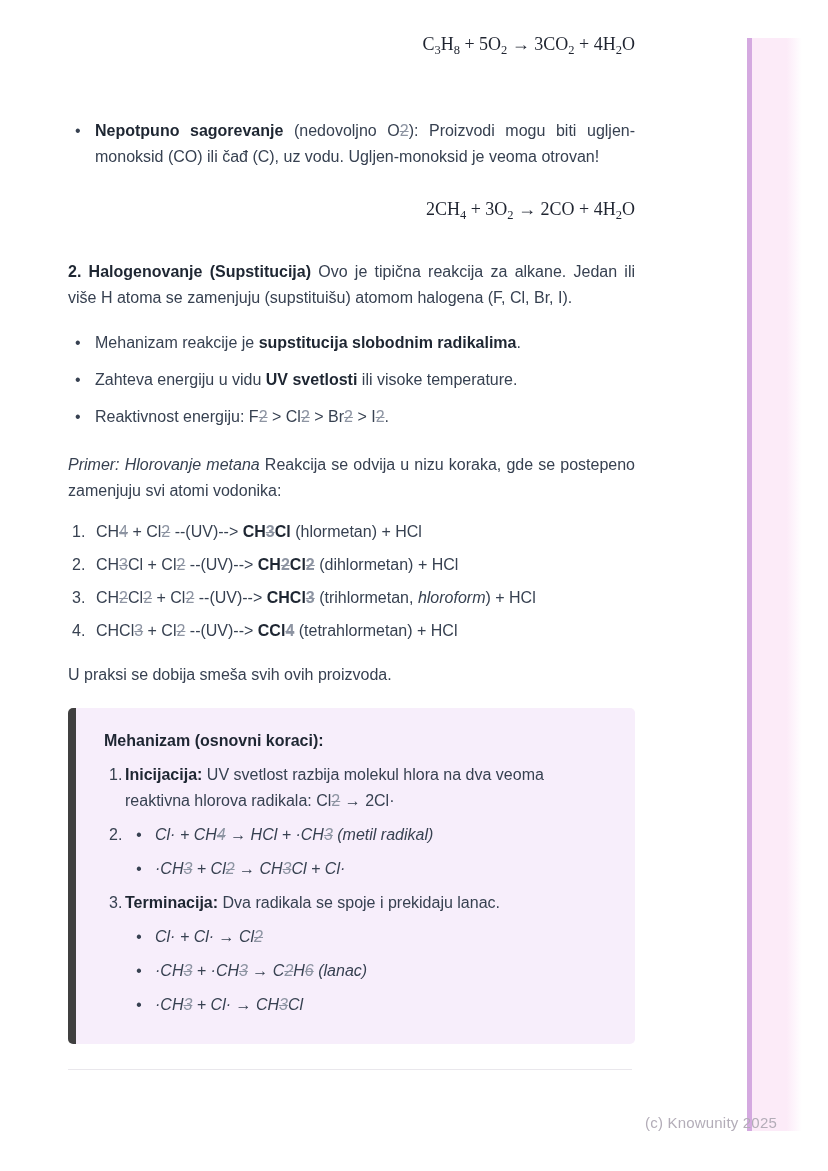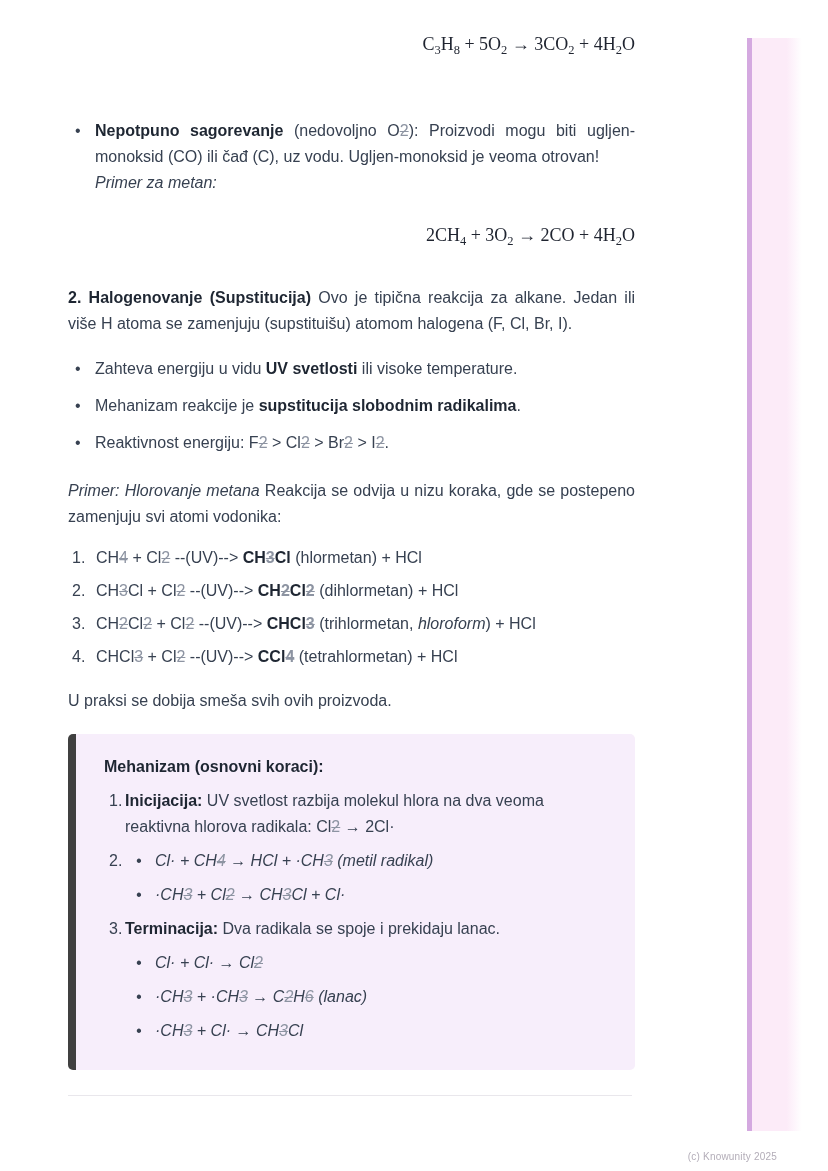--- a/index.html
+++ b/index.html
@@ -45,47 +45,46 @@
   }
   .box-title{line-height:26px;}
   .box-steps{list-style:none;margin:4px 0 0 0;padding:0;}
   .box-steps>li{position:relative;padding-left:21px;line-height:26px;margin-top:8px;}
   .box-steps .step-marker{left:5px;}
   .subs{list-style:none;margin:6px 0 0 0;padding:0;}
   .subs li{position:relative;padding-left:30px;line-height:26px;margin-top:8px;font-style:italic;}
   .subs li::before{content:"•";position:absolute;left:11px;top:0;color:#374151;}
   .divider{margin-top:25px;border-top:1px solid #e9e7ec;height:0;width:564px;}
   .footer{
-    position:absolute;top:1151px;right:51px;z-index:2;
-    font-size:10px;color:#b3adb8;letter-spacing:0.2px;
+    position:absolute;top:1114px;right:51px;z-index:2;
+    font-size:15px;color:#b3adb8;letter-spacing:0.2px;
   }
 </style>
 </head>
 <body>
 
 <div class="strip"></div>
 
 <div class="content">
 
   <div class="formula f1"><span>C</span><span class="seg-sub">3</span><span>H</span><span class="seg-sub">8</span><span> + 5O</span><span class="seg-sub">2</span><span> → 3CO</span><span class="seg-sub">2</span><span> + 4H</span><span class="seg-sub">2</span><span>O</span></div>
 
   <ul class="blist b1">
     <li>
       <div class="para"><span class="seg-b">Nepotpuno sagorevanje</span><span> (nedovoljno O</span><span class="seg-strike">2</span><span>): Proizvodi mogu biti ugljen-monoksid (CO) ili čađ (C), uz vodu. Ugljen-monoksid je veoma otrovan!</span></div>
-      <div class="para"><span class="seg-i">Primer za metan:</span></div>
     </li>
   </ul>
 
   <div class="formula f2"><span>2CH</span><span class="seg-sub">4</span><span> + 3O</span><span class="seg-sub">2</span><span> → 2CO + 4H</span><span class="seg-sub">2</span><span>O</span></div>
 
   <p class="para p-halogen"><span class="seg-b">2. Halogenovanje (Supstitucija)</span><span> Ovo je tipična reakcija za alkane. Jedan ili više H atoma se zamenjuju (supstituišu) atomom halogena (F, Cl, Br, I).</span></p>
 
   <ul class="blist b2">
+    <li><span>Mehanizam reakcije je </span><span class="seg-b">supstitucija slobodnim radikalima</span><span>.</span></li>
     <li><span>Zahteva energiju u vidu </span><span class="seg-b">UV svetlosti</span><span> ili visoke temperature.</span></li>
-    <li><span>Mehanizam reakcije je </span><span class="seg-b">supstitucija slobodnim radikalima</span><span>.</span></li>
     <li><span>Reaktivnost energiju: F</span><span class="seg-strike">2</span><span> &gt; Cl</span><span class="seg-strike">2</span><span> &gt; Br</span><span class="seg-strike">2</span><span> &gt; I</span><span class="seg-strike">2</span><span>.</span></li>
   </ul>
 
   <p class="para p-primer"><span class="seg-i">Primer: Hlorovanje metana</span><span> Reakcija se odvija u nizu koraka, gde se postepeno zamenjuju svi atomi vodonika:</span></p>
 
   <ol class="steps">
     <li>
       <span class="step-marker">1.</span>
       <span><span>CH</span><span class="seg-strike">4</span><span> + Cl</span><span class="seg-strike">2</span><span> --(UV)--&gt; </span><span class="seg-b">CH</span><span class="seg-b seg-strike">3</span><span class="seg-b">Cl</span><span> (hlormetan) + HCl</span></span>
     </li>

